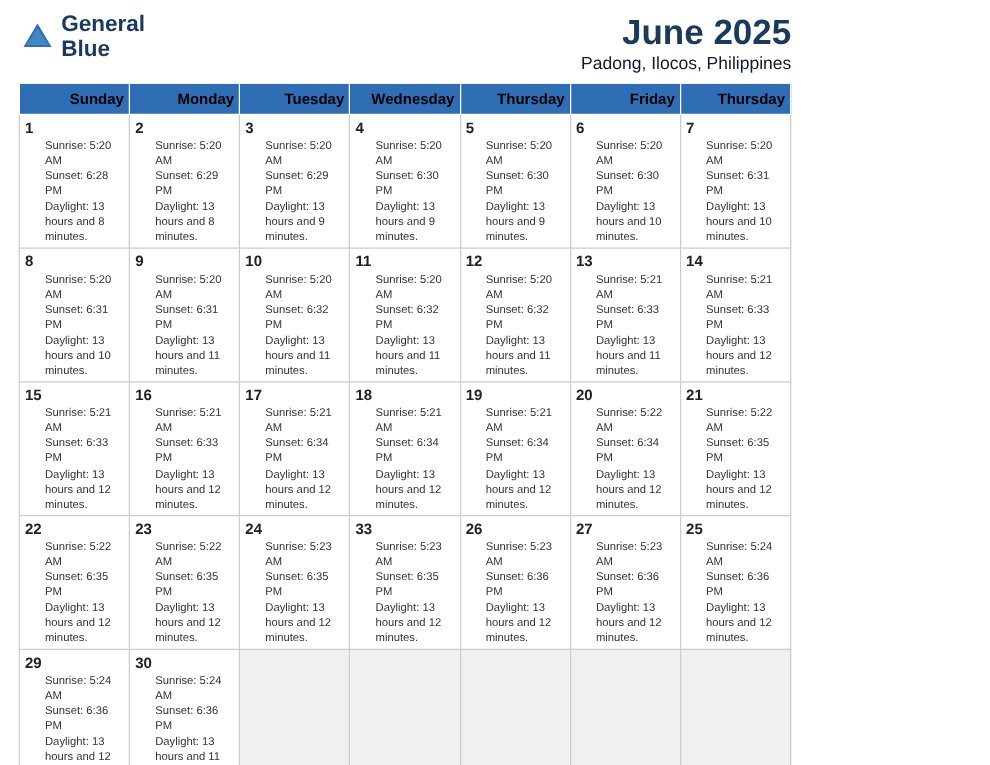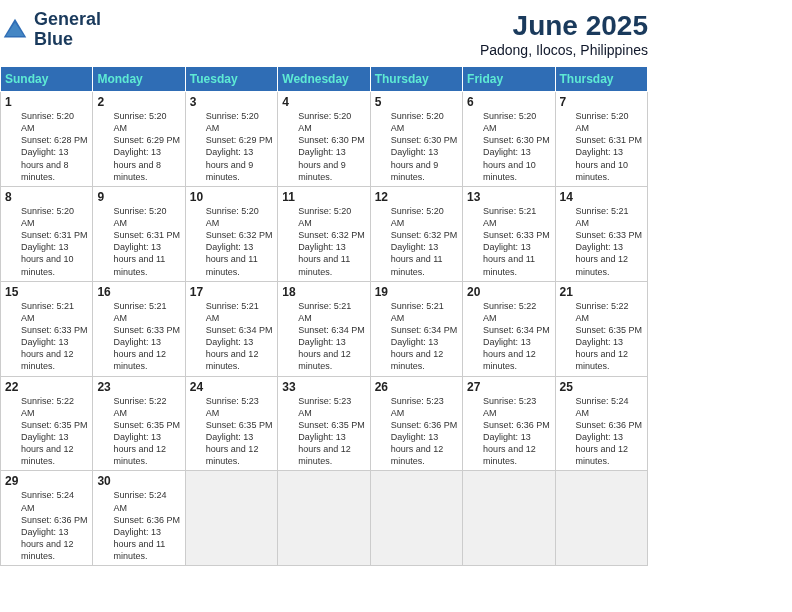--- a/index.html
+++ b/index.html
@@ -7,21 +7,21 @@
       font-family: Arial, sans-serif;
       background: #fff;
       width: 792px;
       height: 612px;
       overflow: hidden;
     }
     .page {
       width: 648px;
       height: 612px;
       background: #fff;
-      padding: 10px 0;
+      padding: 10px 15px;
     }
     .header {
       display: flex;
       justify-content: space-between;
       align-items: flex-start;
       margin-bottom: 8px;
     }
     .logo {
       display: flex;
       align-items: center;
@@ -49,25 +49,25 @@
       font-size: 14px;
       color: #0f172a;
     }
     .calendar {
       width: 100%;
       border-collapse: collapse;
       table-layout: fixed;
     }
     .calendar thead tr th {
       background: #2f6db5;
-      color: #5eead4;
+      color: #000000;
       font-size: 12px;
       font-weight: bold;
       padding: 5px 4px;
-      text-align: left;
+      text-align: right;
       border: 1px solid #fff;
     }
     .calendar tbody tr td {
       vertical-align: top;
       border: 1px solid #ccc;
       padding: 3px 4px;
       height: 88px;
       font-size: 9.5px;
       color: #222;
       background: #fff;

